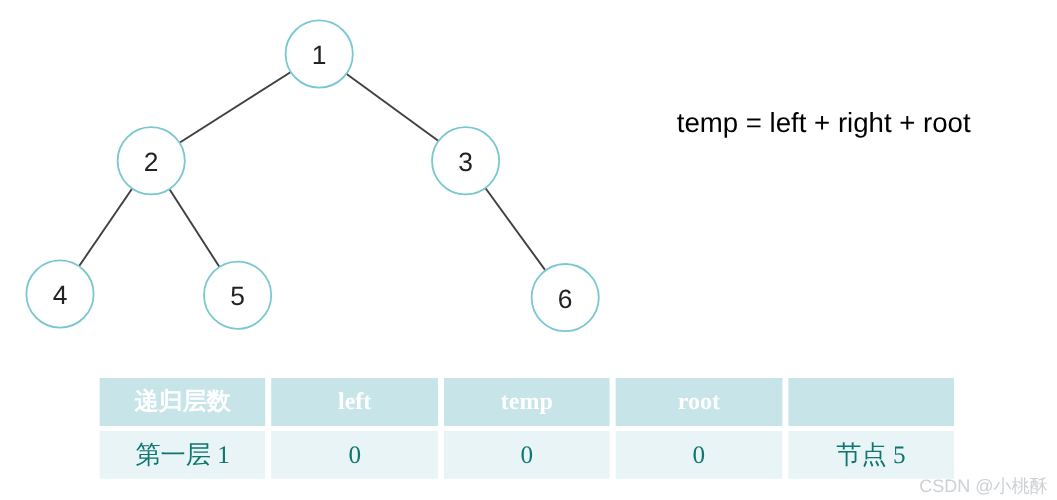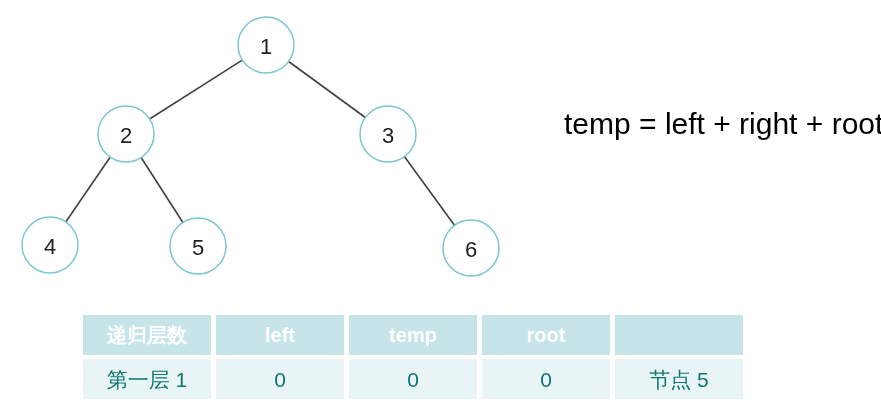--- a/index.html
+++ b/index.html
@@ -16,36 +16,37 @@
     overflow: hidden;
   }
   #tree-svg {
     position: absolute;
     left: 0;
     top: 0;
   }
   .formula {
     position: absolute;
     left: 564px;
-    top: 107px;
+    top: 89px;
     width: 300px;
-    font-size: 30px;
+    font-size: 23px;
     color: #000000;
     white-space: nowrap;
   }
   .trace-table {
     position: absolute;
     left: 83px;
     top: 315px;
-    width: 660px;
+    width: 712px;
     display: grid;
     grid-template-columns: repeat(5, 1fr);
     grid-template-rows: 40px 40px;
     column-gap: 5px;
     row-gap: 4px;
+    font-family: Liberation Serif, serif;
   }
   .cell {
     display: flex;
     align-items: center;
     justify-content: center;
     line-height: 1;
   }
   .th {
     background: #c7e5e9;
     color: #ffffff;
@@ -100,14 +101,15 @@
     <div class="cell th">root</div>
     <div class="cell th"></div>
 
     <div class="cell td">第一层 1</div>
     <div class="cell td">0</div>
     <div class="cell td">0</div>
     <div class="cell td">0</div>
     <div class="cell td">节点 5</div>
   </div>
 
+  <div class="watermark">CSDN @小桃酥</div>
 
 </div>
 
 </body></html>

